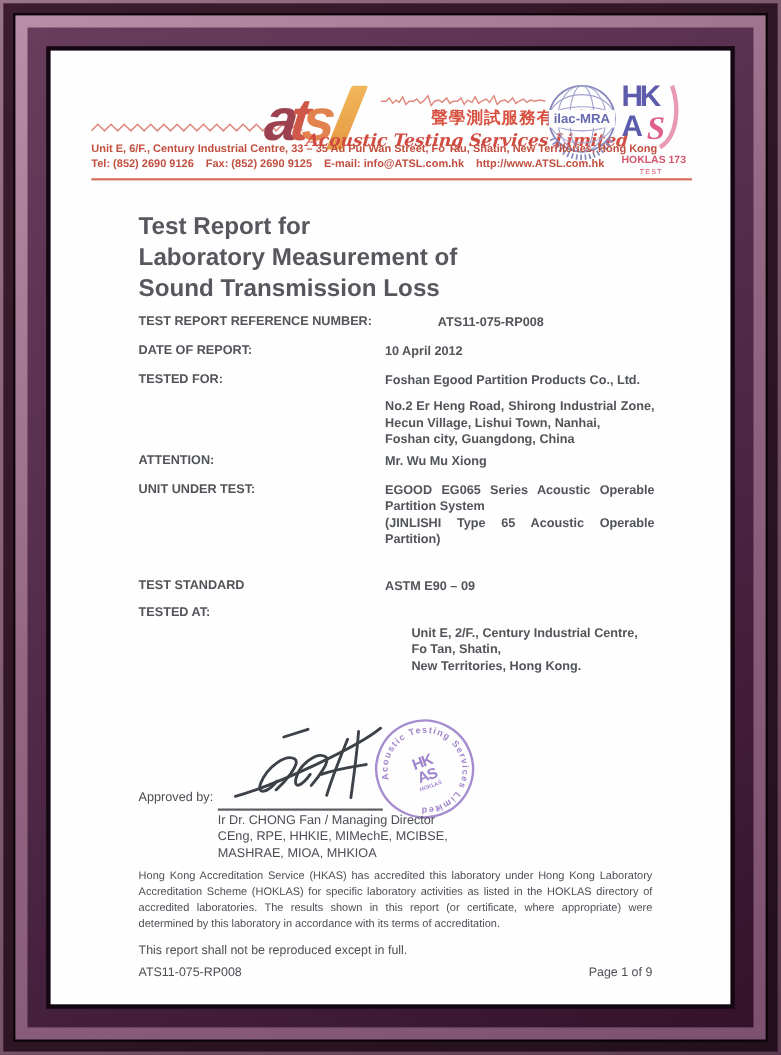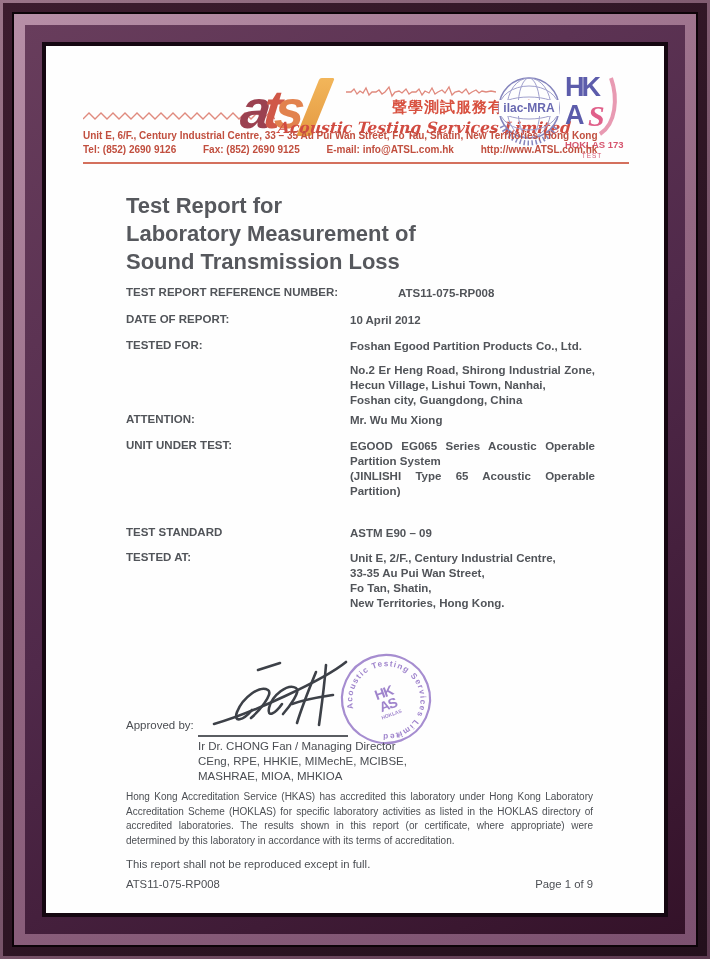--- a/index.html
+++ b/index.html
@@ -19,21 +19,21 @@
 
   
   .logo-wrap{left:195px;top:28px;display:flex;align-items:flex-end;height:62px;}
   .logo-letter{font-style:italic;font-weight:900;font-size:54px;line-height:54px;letter-spacing:-7px;transform:skewX(-6deg);}
   .la{color:#9b4150;} .lt{color:#d05848;} .ls{color:#e2824e;}
   .slash{width:15px;height:58px;margin-left:10px;background:linear-gradient(#f2b65a,#e59a43);transform:skewX(-22deg);border-radius:2px;}
   .zh{left:304px;top:52px;font-size:15px;font-weight:bold;color:#d8503f;letter-spacing:1px;white-space:nowrap;margin-left:42px;}
   .en-script{left:232px;top:72px;font-family:"DejaVu Serif", serif;font-style:italic;font-weight:bold;font-size:15.5px;color:#d14b41;white-space:nowrap;transform:skewX(-4deg);}
   .addr{left:37px;top:84px;font-size:10px;font-weight:bold;color:#c14f3f;white-space:nowrap;}
   .tel{left:37px;top:98px;font-size:10px;font-weight:bold;color:#c14f3f;white-space:nowrap;}
-  .tel span{margin-right:24px;}
+  .tel span{margin-right:8px;}
   .rule{left:37px;top:116px;width:546px;height:2px;background:#d4705d;}
 
   
   .title{left:80px;top:146px;font-size:22px;font-weight:bold;line-height:28px;color:#56585d;}
 
   
   .lab{left:80px;font-size:11.5px;font-weight:bold;color:#515459;white-space:nowrap;}
   .val{left:304px;width:245px;font-size:11.5px;font-weight:bold;color:#515459;line-height:15px;}
   .jline{text-align:justify;text-align-last:justify;}
 
@@ -138,23 +138,22 @@
           <div class="jline">EGOOD EG065 Series Acoustic Operable</div>
           <div>Partition System</div>
           <div class="jline">(JINLISHI Type 65 Acoustic Operable</div>
           <div>Partition)</div>
         </div>
 
         <div class="abs lab" style="top:480px;">TEST STANDARD</div>
         <div class="abs val" style="top:480px;">ASTM E90 – 09</div>
 
         <div class="abs lab" style="top:505px;">TESTED AT:</div>
-        <div class="abs val" style="top:505px;">
+        <div class="abs val" style="top:523px;margin-left:24px;">
           <div>Unit E, 2/F., Century Industrial Centre,</div>
-          <div>33-35 Au Pui Wan Street,</div>
           <div>Fo Tan, Shatin,</div>
           <div>New Territories, Hong Kong.</div>
         </div>
 
         <svg class="abs sig" width="150" height="82" viewBox="0 0 150 82">
           <g fill="none" stroke="#3d4148" stroke-width="2.6" stroke-linecap="round">
             <path d="M8,72 C44,62 118,28 140,10"></path>
             <path d="M52,18 L74,11"></path>
             <path d="M46,58 c-9,11 -19,13 -15,2 c6,-15 23,-27 31,-22 c6,4 -10,22 -17,28"></path>
             <path d="M76,52 c-7,10 -15,14 -13,4 c3,-13 19,-25 27,-20 c5,3 -6,18 -13,26"></path>

